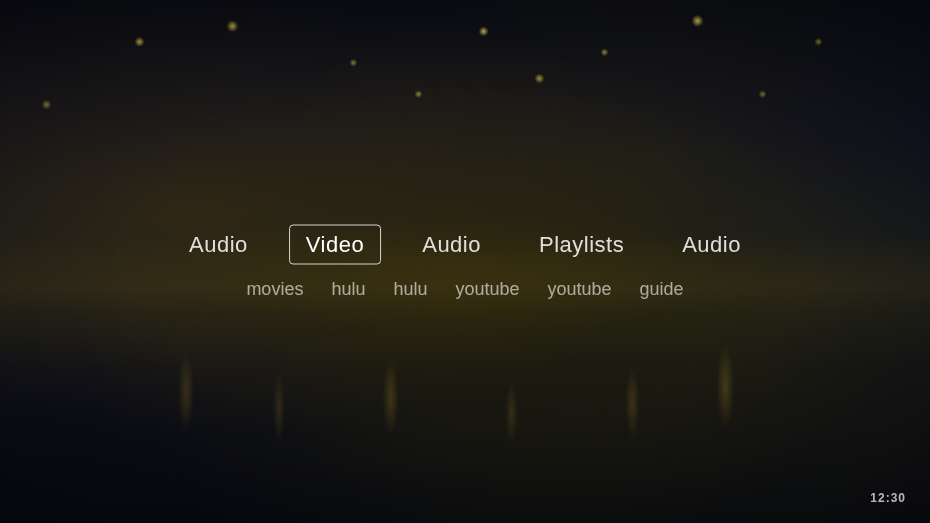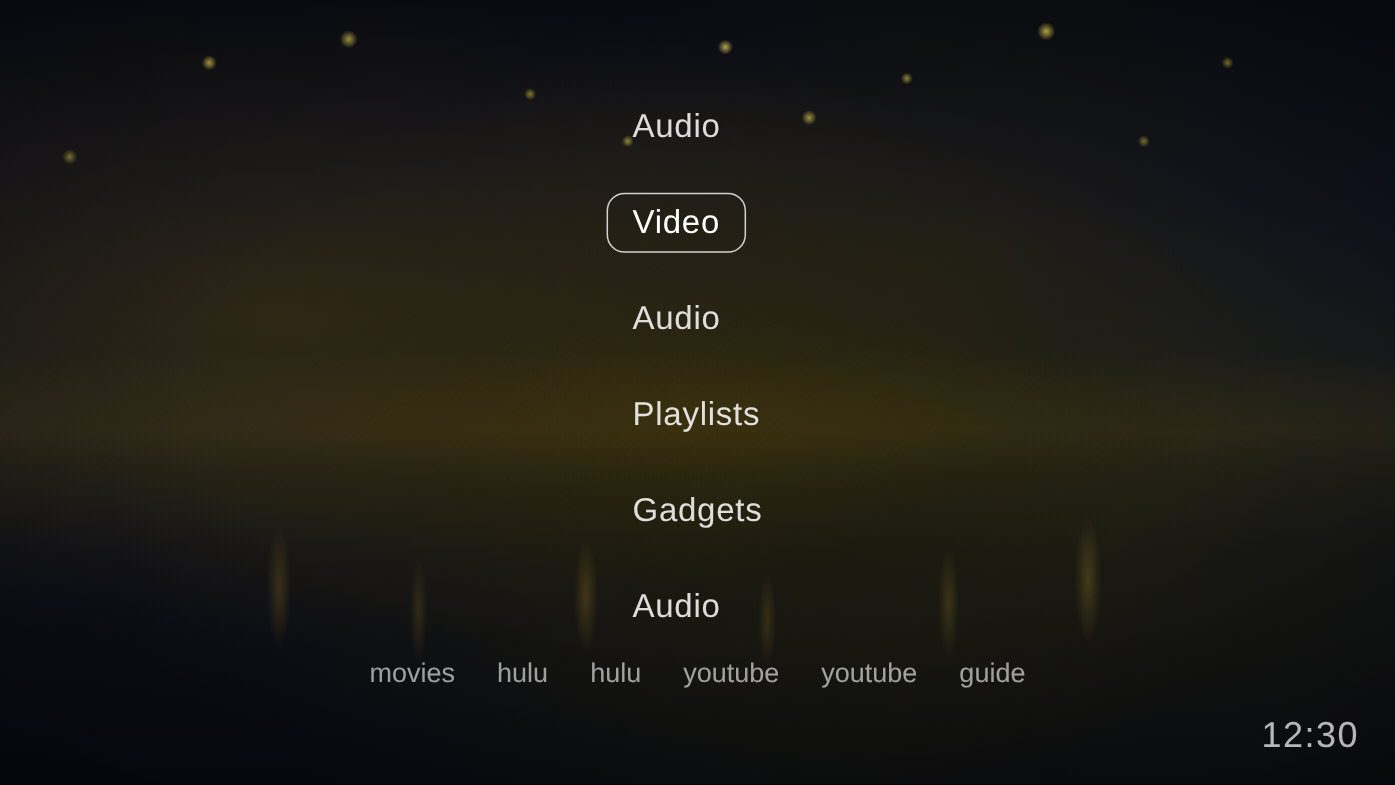--- a/index.html
+++ b/index.html
@@ -92,43 +92,41 @@
       left: 50%;
       transform: translate(-50%, -50%);
       display: flex;
       flex-direction: column;
       align-items: center;
       gap: 10px;
     }
 
     .nav-items {
       display: flex;
-      align-items: flex-start;
+      align-items: flex-end;
       gap: 24px;
-      flex-direction: column;
     }
 
     .nav-item {
       color: rgba(255, 255, 255, 0.85);
       font-size: 22px;
       font-weight: 300;
       letter-spacing: 0.5px;
       cursor: pointer;
       padding: 6px 16px;
       border: 1px solid transparent;
       border-radius: 4px;
       white-space: nowrap;
       transition: all 0.2s;
     }
 
     .nav-item.active {
       border-color: rgba(255, 255, 255, 0.8);
       color: #fff;
       font-weight: 400;
-      border-radius: 12px;
     }
 
     .sub-items {
       display: flex;
       align-items: flex-start;
       gap: 28px;
       margin-top: 4px;
     }
 
     .sub-item {
@@ -138,40 +136,39 @@
       cursor: pointer;
       white-space: nowrap;
     }
 
     .clock {
       position: absolute;
       bottom: 18px;
       right: 24px;
       z-index: 10;
       color: rgba(255, 255, 255, 0.7);
-      font-size: 24px;
-      font-weight: 400;
+      font-size: 12px;
+      font-weight: 700;
       letter-spacing: 1px;
     }
   </style>
 </head>
 <body>
 
 <div class="background"></div>
 <div class="painting-overlay"></div>
 <div class="texture"></div>
 <div class="vignette"></div>
 
 <div class="menu-container">
   <div class="nav-items">
     <div class="nav-item">Audio</div>
     <div class="nav-item active">Video</div>
     <div class="nav-item">Audio</div>
     <div class="nav-item">Playlists</div>
-    <div class="nav-item">Gadgets</div>
     <div class="nav-item">Audio</div>
   </div>
   <div class="sub-items">
     <div class="sub-item">movies</div>
     <div class="sub-item">hulu</div>
     <div class="sub-item">hulu</div>
     <div class="sub-item">youtube</div>
     <div class="sub-item">youtube</div>
     <div class="sub-item">guide</div>
   </div>

